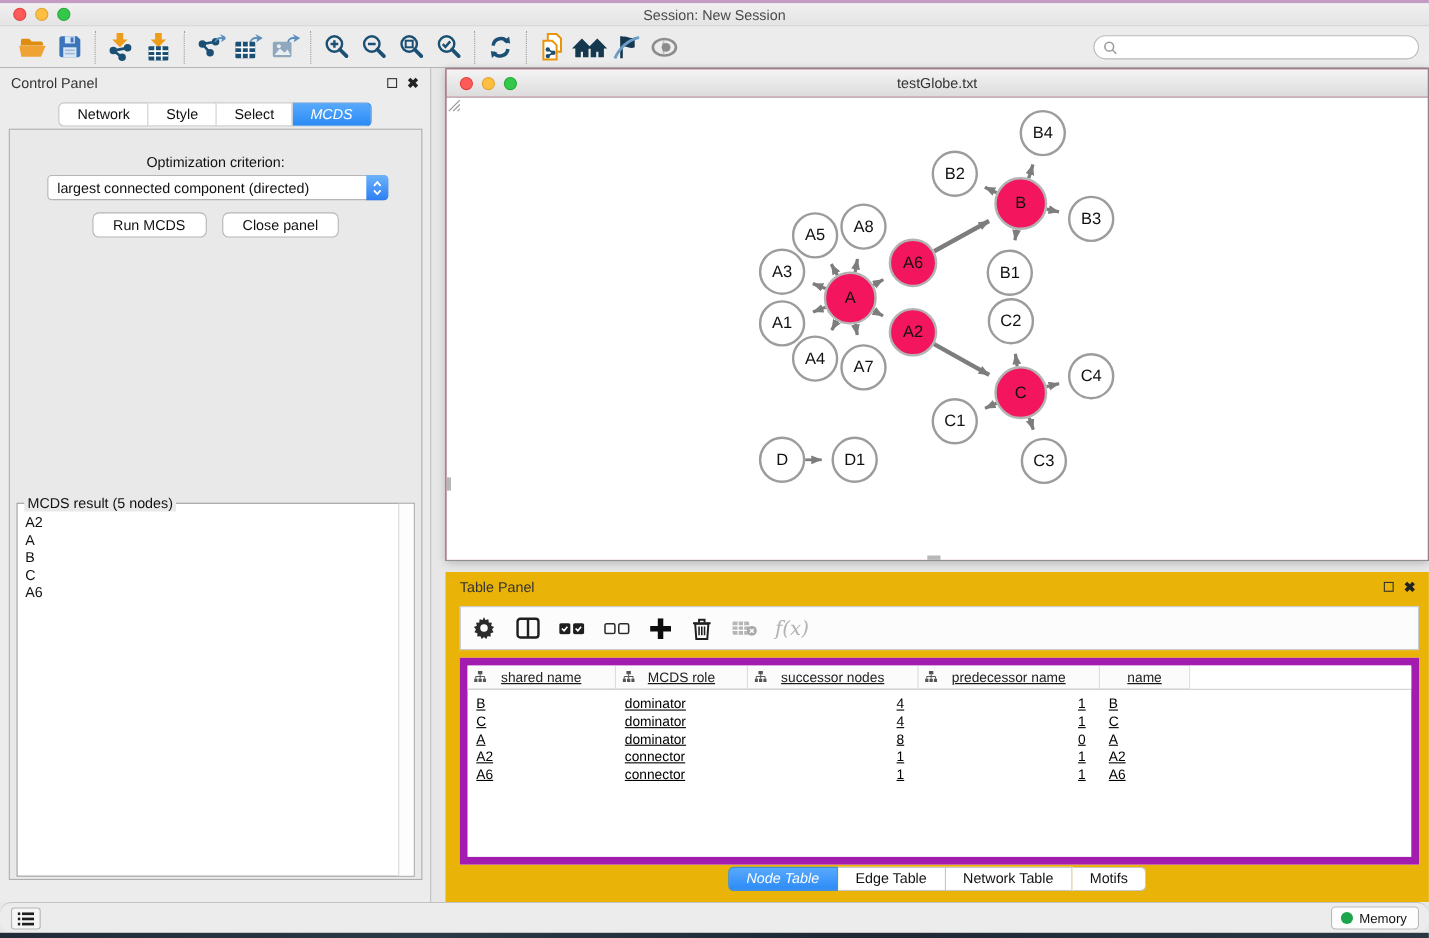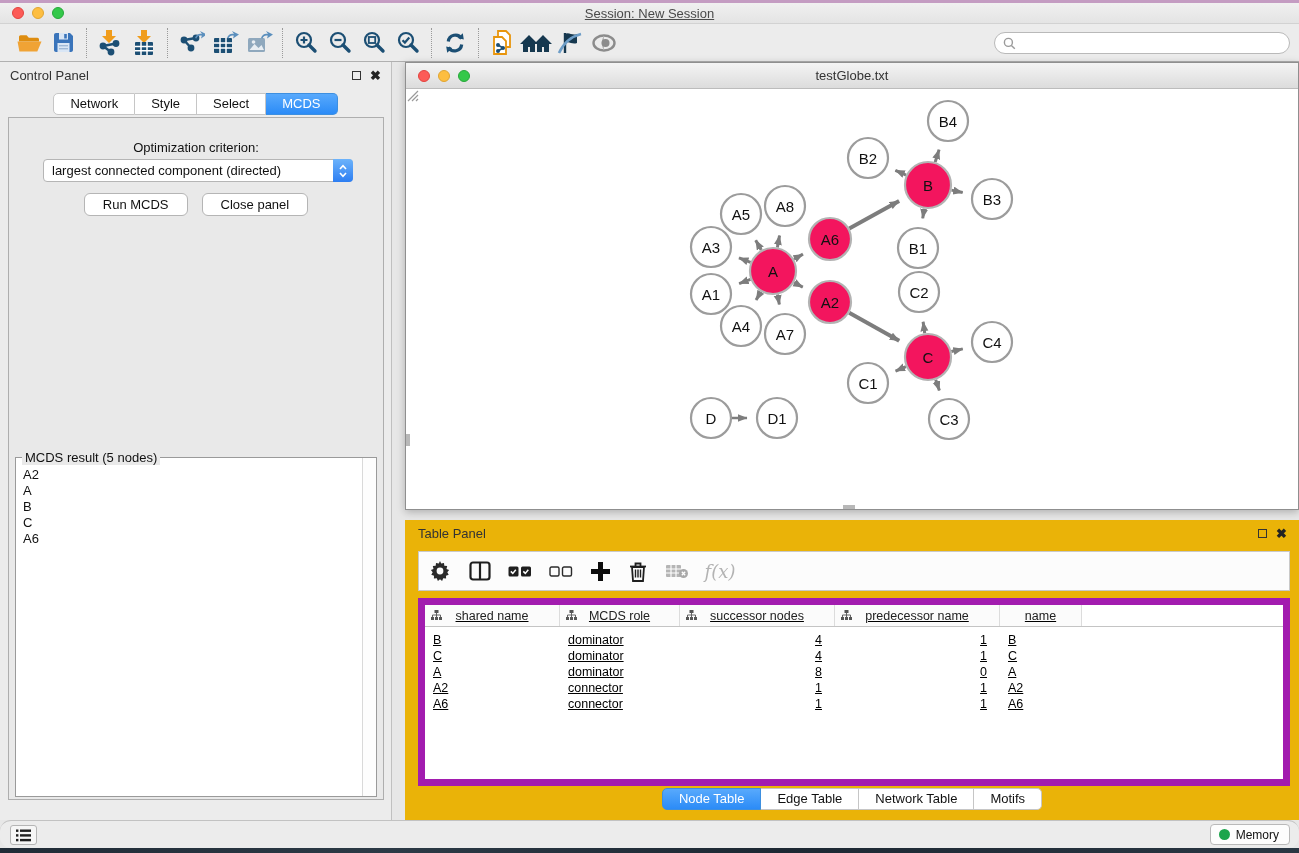--- a/index.html
+++ b/index.html
@@ -9,21 +9,21 @@
   
   #top-strip { position:absolute; left:0; top:0; width:1299px; height:3px; background:#c49cc2; }
   #titlebar { position:absolute; left:0; top:3px; width:1299px; height:21px;
     background:linear-gradient(#f0f0f0,#e4e4e4); border-bottom:1px solid #d2d2d2;
     display:flex; align-items:center; }
   .traffic { display:flex; gap:8px; margin-left:12px; }
   .light { width:12px; height:12px; border-radius:50%; }
   .light.red { background:#fc5b57; border:1px solid #e2433f; }
   .light.yellow { background:#fdbe41; border:1px solid #e0a532; }
   .light.green { background:#34c84a; border:1px solid #2aา?; border:1px solid #27a83a; }
-  #titlebar .title { position:absolute; left:0; right:0; text-align:center; font-size:13px; color:#4a4a4a;text-decoration:underline; }
+  #titlebar .title { position:absolute; left:0; right:0; text-align:center; font-size:13px; color:#4a4a4a; }
 
   #toolbar { position:absolute; left:0; top:24px; width:1299px; height:38px;
     background:#ececec; border-bottom:1px solid #b0b0b0; display:flex; align-items:center; }
   .tb-btn { width:34px; height:30px; display:flex; align-items:center; justify-content:center; position:relative; }
   .tb-sep { width:1px; height:30px; margin:0 6px; border-left:1px dotted #9a9a9a; }
   #search-wrap { position:absolute; right:9px; top:8px; width:296px; height:22px; background:#fff;
     border:1px solid #b9b9b9; border-radius:12px; display:flex; align-items:center; padding-left:8px; }
   #search-wrap input { border:none; outline:none; flex:1; height:18px; font-size:12px; background:transparent; margin-left:5px; }
 
   
@@ -35,21 +35,21 @@
   .panel-head .ph-title { font-size:13px; color:#333; flex:1; }
   .ph-icons { display:flex; gap:9px; align-items:center; }
   .float-box { width:9px; height:9px; border:1.5px solid #333; display:inline-block; }
   .close-x { font-size:13px; font-weight:bold; color:#222; line-height:9px; }
 
   .cp-tabs { position:absolute; left:0; top:31px; width:100%; display:flex; justify-content:center; z-index:2; }
   .tab { height:22px; line-height:20px; padding:0 16px; font-size:13px; background:#fff;
     border:1px solid #c6c6c6; border-left:none; color:#111; }
   .tab:first-child { border-left:1px solid #c6c6c6; border-radius:5px 0 0 5px; }
   .tab:last-child { border-radius:0 5px 5px 0; }
-  .tab.active { background:linear-gradient(#58a9fc,#2b8bf7); color:#fff; border-color:#3d8fe0; }
+  .tab.active { background:linear-gradient(#58a9fc,#2b8bf7); color:#fff; border-color:#3d8fe0;font-style:italic; }
 
   .cp-content { position:absolute; left:8px; top:42px; width:376px; height:758px; height:716px; }
   .cp-inner { position:absolute; left:0; top:13px; width:376px; height:683px; border:1px solid #aeaeae; background:#e9e9e9; }
   .opt-label { margin-top:22px; text-align:center; font-size:13px; color:#111; }
   .opt-select { position:absolute; left:34px; top:41px; width:310px; height:23px; background:#fff;
     border:1px solid #b5b5b5; border-radius:4px; font-size:13px; display:flex; align-items:center; }
   .opt-select .sel-text { flex:1; padding-left:8px; color:#111; white-space:nowrap; }
   .sel-stepper { width:20px; height:23px; margin-right:-1px; border-radius:0 4px 4px 0;
     background:linear-gradient(#6cb3fb,#2d7ef2); display:flex; flex-direction:column; align-items:center; justify-content:center; }
   .sel-stepper svg { display:block; }

